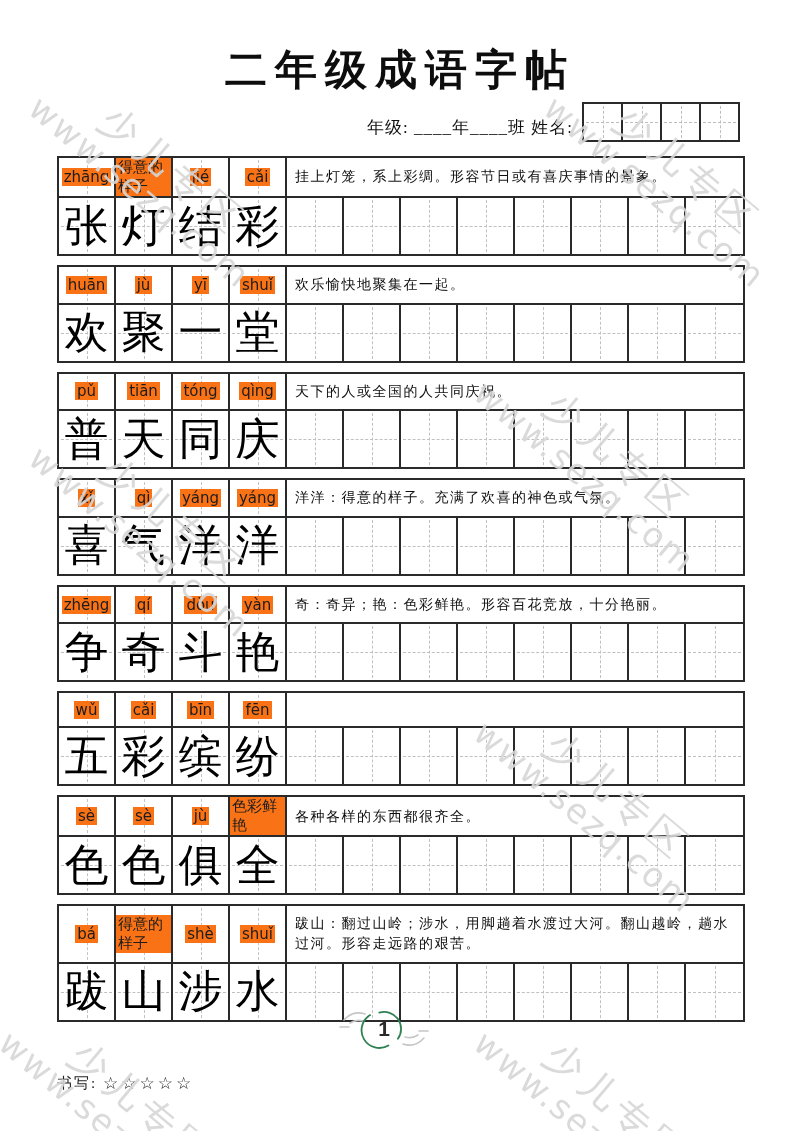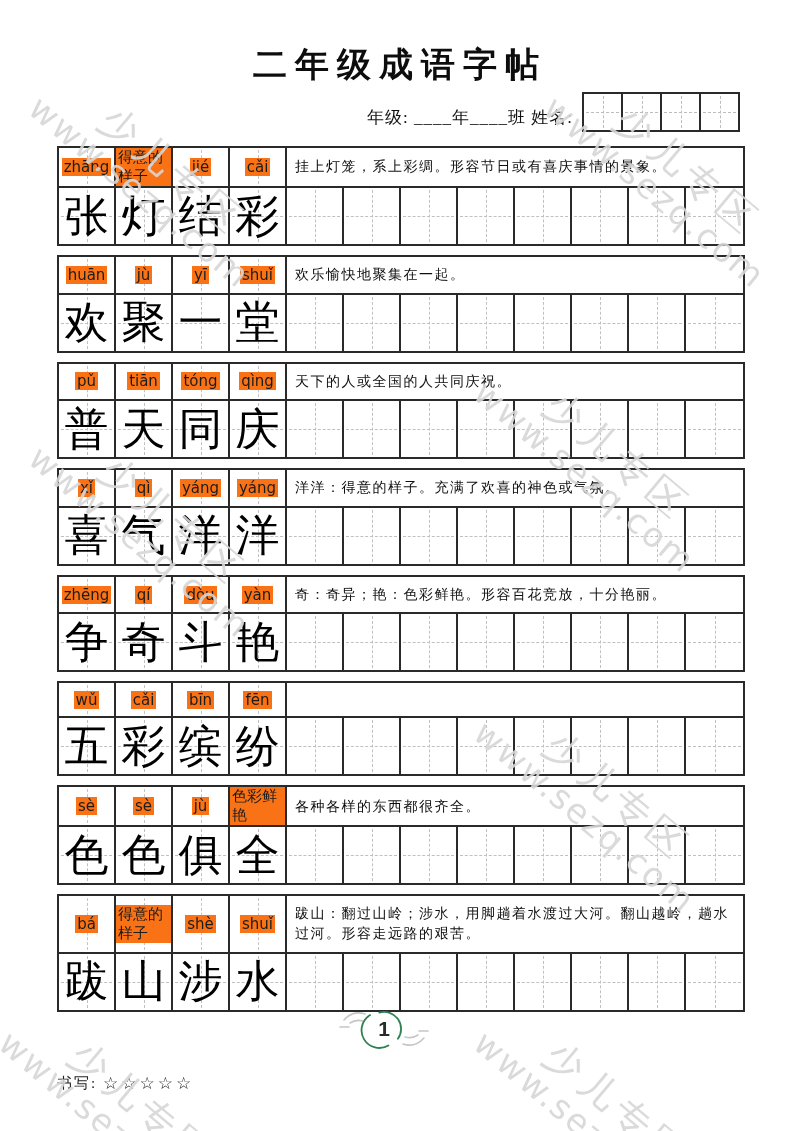--- a/index.html
+++ b/index.html
@@ -3,21 +3,21 @@
 <meta charset="utf-8">
 <style>
   html,body{margin:0;padding:0;background:#fff;}
   .page{
     position:relative;width:800px;height:1131px;background:#ffffff;
     font-family:"Liberation Serif","DejaVu Serif",serif;color:#111;
     overflow:hidden;margin:0 auto;
   }
   
   .title{
-    padding-top:42px;text-align:center;font-size:34px;font-weight:bold;
+    padding-top:42px;text-align:center;font-size:42px;font-weight:bold;
     letter-spacing:8px;color:#0d0d0d;
   }
   .grade-row{
     display:flex;justify-content:flex-end;align-items:flex-end;
     margin:4px 60px 0 0;gap:9px;text-align:center;
   }
   .grade-text{font-size:17px;letter-spacing:1px;padding-bottom:3px;}
   .name-grid{display:flex;border:2px solid #2a2a2a;background:#fff;}
   .name-box{width:37px;height:36px;position:relative;border-right:2px solid #2a2a2a;}
   .name-box:last-child{border-right:none;}

